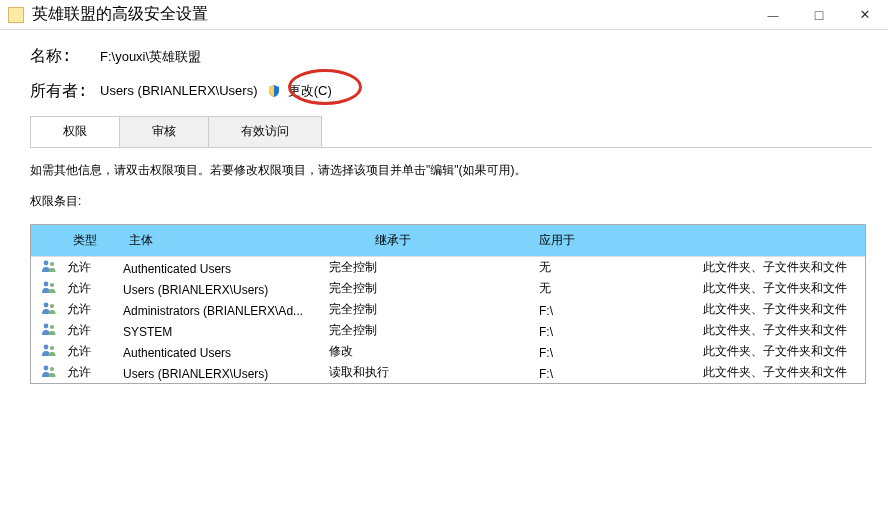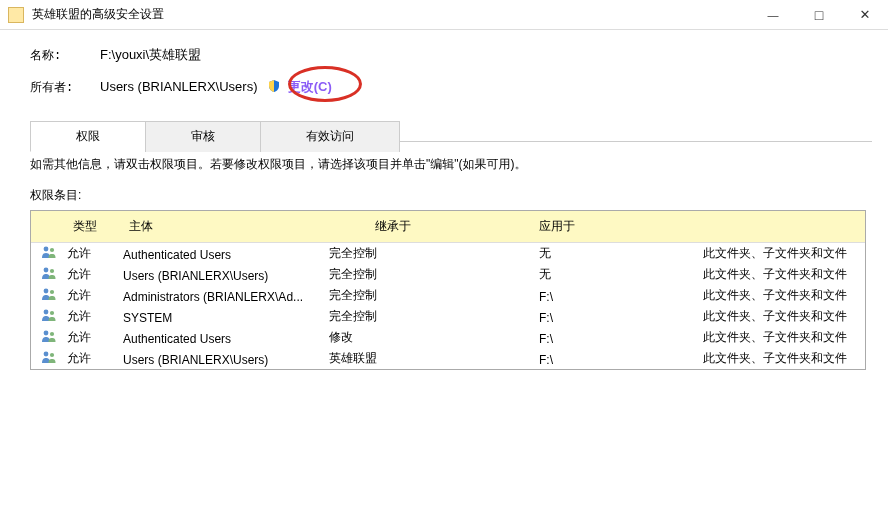--- a/index.html
+++ b/index.html
@@ -19,84 +19,84 @@
       border-bottom: 1px solid #ddd;
       padding-left: 8px;
     }
     .titlebar-icon {
       width: 16px;
       height: 16px;
       background: #ffe9a6;
       border: 1px solid #d9b65f;
       margin-right: 8px;
     }
-    .titlebar-title { flex: 1; font-size: 12px; }
+    .titlebar-title { flex: 1; font-size: 16px; }
     .winctrl { display: flex; }
     .winctrl div {
       width: 46px; height: 30px;
       display: flex; align-items: center; justify-content: center;
       font-size: 14px; color: #333;
     }
     .winctrl .min::before { content: "—"; font-size: 11px; }
     .winctrl .max::before { content: "□"; font-size: 14px; }
     .winctrl .close::before { content: "✕"; font-size: 13px; }
     .content { padding: 16px 16px 0 30px; }
     .inforow { display: flex; align-items: center; margin-bottom: 14px; }
-    .inforow .lbl { width: 70px; font-size: 12px; font-family: Liberation Mono, monospace; }
+    .inforow .lbl { width: 70px; font-size: 16px; font-family: Liberation Mono, monospace; }
     .inforow .val { font-size: 13px; }
     .owner-row { position: relative; }
     .shield {
       display: inline-block;
       vertical-align: middle;
       margin: 0 3px 0 6px;
     }
-    .change-link { color: #8b5cf6; cursor: pointer; text-decoration: none; font-weight: bold; }
+    .change-link { color: #000000; cursor: pointer; text-decoration: none; }
     .annot-circle {
       position: absolute;
       left: 258px;
       top: -12px;
       width: 74px;
       height: 36px;
       border: 3px solid #d93025;
       border-radius: 50%;
       pointer-events: none;
     }
     .tabs {
       display: flex;
       margin-top: 8px;
       border-bottom: 1px solid #ccc;
     }
     .tab {
-      padding: 6px 45px;
+      padding: 6px 32px;
       border: 1px solid #ccc;
       border-bottom: none;
       background: #f0f0f0;
       margin-right: -1px;
       cursor: pointer;
       position: relative;
-      top: 11px;
+      top: 0;
     }
     .tab.active {
       background: #fff;
       border-bottom: 1px solid #fff;
     }
     .helptext { margin: 14px 0 14px 0; }
-    .entries-label { margin-bottom: 6px; }
+    .entries-label { margin-bottom: 14px; }
     .entries-box {
       border: 1px solid #aaa;
       width: 836px;
     }
     .entries-header, .entries-row {
       display: flex;
       align-items: center;
       padding: 3px 0;
     }
     .entries-header {
       border-bottom: 1px solid #ddd;
-      background: #fef9c3;
+      background: #7dd3fc;
       font-weight: normal;
     }
     .entries-header .col { padding: 4px 6px; }
     .entries-row { padding: 2px 0 2px 0; align-items: flex-end; }
     .col-icon { width: 36px; padding-left: 10px; }
     .col-type { width: 56px; }
     .col-principal { width: 206px; }
     .col-access { width: 170px; }
     .col-inherit { width: 164px; margin-left: 40px; }
     .col-applies { flex: 1; }
@@ -226,20 +226,20 @@
         </div>
         <div class="entries-row">
           <div class="col col-icon"><span class="user-icon"><svg width="18" height="14" viewBox="0 0 18 14">
                 <circle cx="5" cy="4" r="2.4" fill="#5a8fcf"></circle>
                 <path d="M1 13 C1 9 3 8 5 8 C7 8 9 9 9 13 Z" fill="#5a8fcf"></path>
                 <circle cx="11" cy="5" r="2.1" fill="#7fb57a"></circle>
                 <path d="M7.5 13 C7.5 9.5 9 9 11 9 C13 9 14.5 9.5 14.5 13 Z" fill="#7fb57a"></path>
               </svg></span></div>
           <div class="col col-type">允许</div>
           <div class="col col-principal">Users (BRIANLERX\Users)</div>
-          <div class="col col-access">英雄联盟</div>
+          <div class="col col-access">读取和执行</div>
           <div class="col col-inherit">F:\</div>
           <div class="col col-applies">此文件夹、子文件夹和文件</div>
         </div>
       </div>
   </div>
 
 </div>
 
 </body></html>

